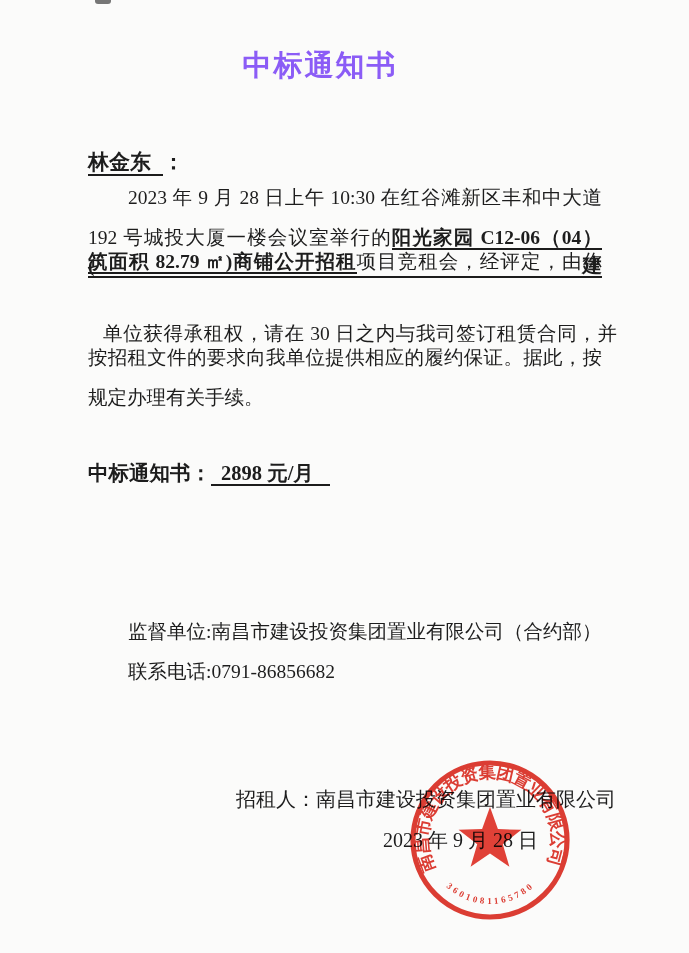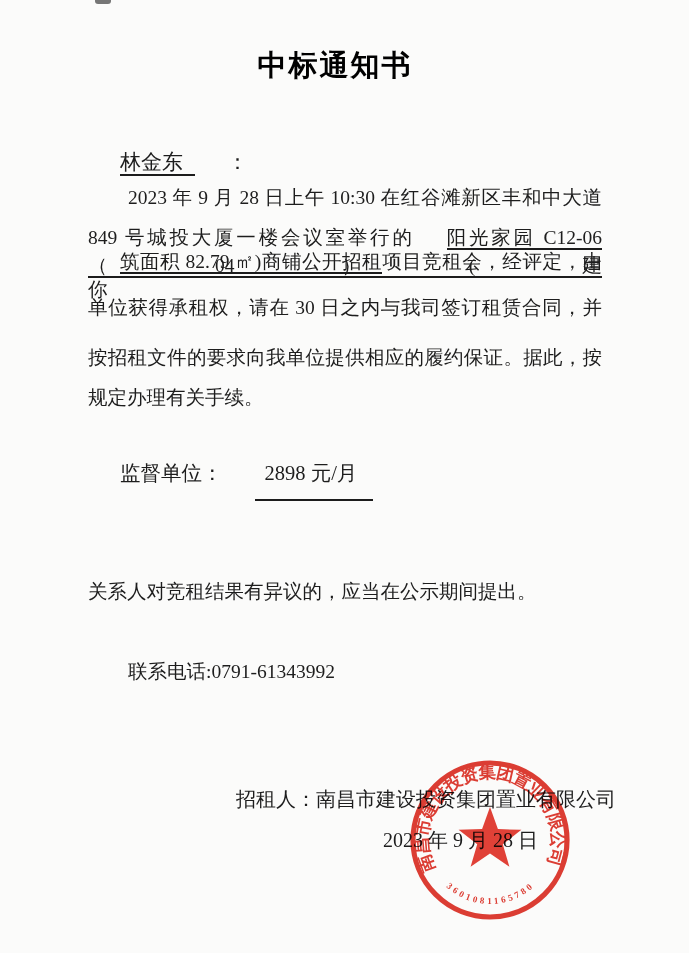--- a/index.html
+++ b/index.html
@@ -9,44 +9,44 @@
     font-family:"Liberation Serif","DejaVu Serif",serif;
     color:#1d1d1d;
     overflow:hidden;
   }
   .page{position:absolute;inset:0;}
   .smudge{
     position:absolute;left:95px;top:0;width:16px;height:4px;
     background:#4a4a4a;border-radius:0 0 3px 3px;opacity:.75;
   }
   .title{
-    position:absolute;left:15px;top:46px;width:640px;margin:0;
+    position:absolute;left:0;top:46px;width:640px;margin:0;
     text-align:center;font-size:29px;font-weight:bold;
-    letter-spacing:2px;color:#000000;
+    letter-spacing:2px;color:#8b5cf6;
   }
   .line{
     position:absolute;left:88px;width:514px;
     font-size:19.5px;line-height:28px;white-space:nowrap;
   }
   .just{
     white-space:normal;text-align:justify;text-align-last:justify;
   }
   .indent{text-indent:40px;}
-  .b{font-weight:normal;margin-left:32px;}
+  .b{font-weight:bold;}
   .u{border-bottom:2px solid #1c1c1c;}
   .addr{top:148px;font-size:21px;}
   .addr .u{padding-right:12px;border-bottom-width:2.5px;}
   .p1l1{top:184px;}
   .p1l2{top:224px;}
   .p1l3{top:248px;}
-  .p1l4{top:294px;}
+  .p1l4{top:320px;margin-left:15px;}
   .p1l5{top:344px;}
   .p1l6{top:384px;}
   .res{top:459px;font-size:20.5px;}
-  .res .val{padding:0 16px 15px 10px;border-bottom-width:2.5px;}
+  .res .val{padding:0 16px 0 10px;border-bottom-width:2.5px;}
   .p2l1{top:538px;}
   .p2l2{top:578px;}
   .p2l3{top:618px;}
   .p2l4{top:658px;}
   .lessor{top:785px;left:236px;width:420px;font-size:20px;}
   .datel{top:826px;left:383px;width:260px;font-size:20px;}
   .seal{
     position:absolute;left:400px;top:750px;width:180px;height:182px;
     mix-blend-mode:multiply;opacity:.92;
   }
@@ -62,37 +62,37 @@
 <div class="page">
 
   <div class="smudge"></div>
 
   <h1 class="title">中标通知书</h1>
 
   <div class="line addr"><span class="b u">林金东</span><span class="b">：</span></div>
 
   <div class="line just indent p1l1">2023 年 9 月 28 日上午 10:30 在红谷滩新区丰和中大道</div>
 
-  <div class="line just p1l2"><span>849 号城投大厦一楼会议室举行的</span><span class="b u">阳光家园 C12-06（04）(建</span></div>
+  <div class="line just p1l2"><span>192 号城投大厦一楼会议室举行的</span><span class="b u">阳光家园 C12-06（04）(建</span></div>
 
   <div class="line just p1l3"><span class="b u">筑面积 82.79 ㎡)商铺公开招租</span><span>项目竞租会，经评定，由你</span></div>
 
   <div class="line just p1l4">单位获得承租权，请在 30 日之内与我司签订租赁合同，并</div>
 
   <div class="line p1l6">规定办理有关手续。</div>
 
   <div class="line just p1l5">按招租文件的要求向我单位提供相应的履约保证。据此，按</div>
 
-  <div class="line res"><span class="b">监督单位：</span><span class="b u val">2898 元/月</span></div>
+  <div class="line res"><span class="b">中标通知书：</span><span class="b u val">2898 元/月</span></div>
 
 
-  <div class="line p2l2">关系人对竞租结果有异议的，应当在公示期间提出。</div>
 
+  <div class="line indent p2l3">监督单位:南昌市建设投资集团置业有限公司（合约部）</div>
 
-  <div class="line indent p2l4">联系电话:0791-61343992</div>
+  <div class="line indent p2l4">联系电话:0791-86856682</div>
 
   <div class="line lessor">招租人：南昌市建设投资集团置业有限公司</div>
 
   <div class="line datel">2023 年 9 月 28 日</div>
 
   <svg class="seal" viewBox="0 0 180 182" xmlns="http://www.w3.org/2000/svg">
     <defs>
       <path id="sealArcTop" d="M 35.3 119.1 A 62 62 0 1 1 144.7 119.1" fill="none"></path>
       <path id="sealArcBottom" d="M 44.7 135.3 A 64 64 0 0 0 135.3 135.3" fill="none"></path>
     </defs>

